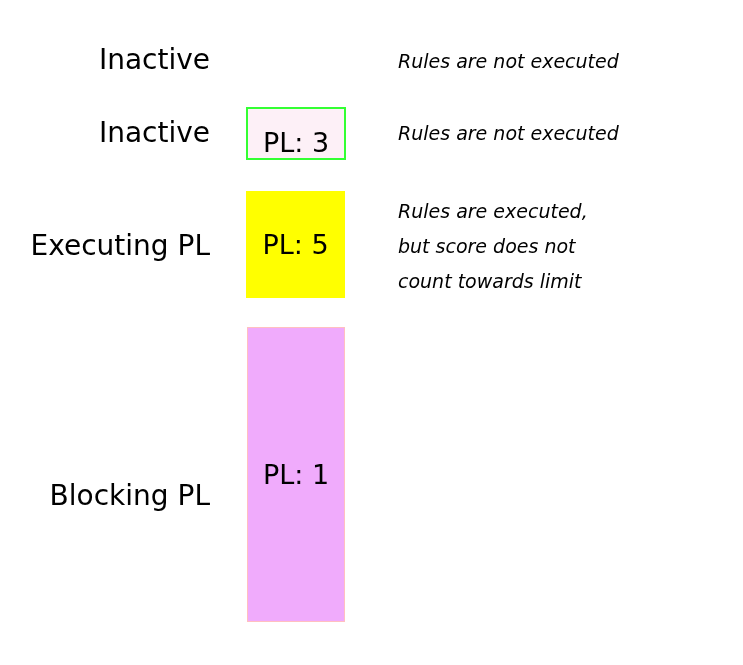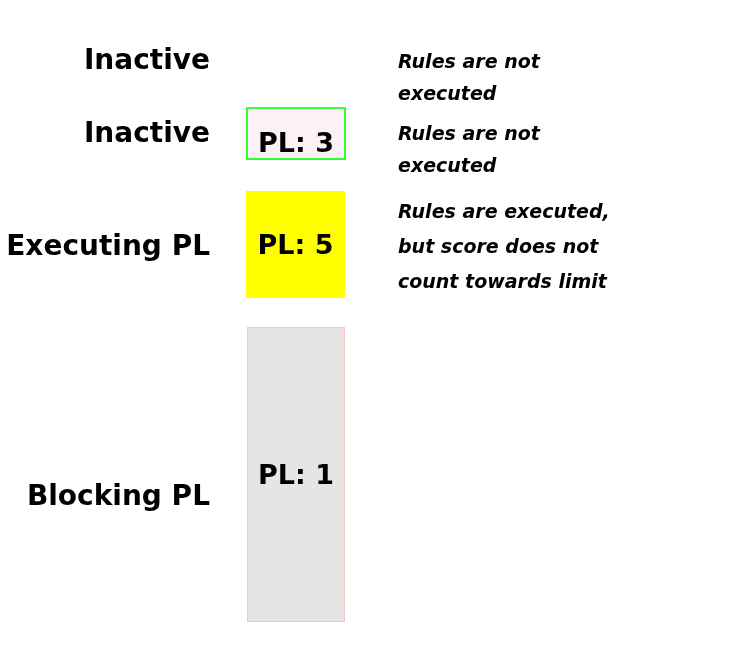--- a/index.html
+++ b/index.html
@@ -8,21 +8,20 @@
     background: #ffffff;
   }
   .canvas {
     position: relative;
     width: 633px;
     height: 665px;
     background: #ffffff;
     font-family: "DejaVu Sans", sans-serif;
     color: #000000;
     overflow: hidden;
-    font-weight: bold;
   }
   .row-label {
     position: absolute;
     left: 0;
     width: 210px;
     text-align: right;
     font-size: 28px;
     line-height: 32px;
     white-space: nowrap;
   }
@@ -45,21 +44,21 @@
     border: 2px solid #33ff33;
     align-items: flex-end;
   }
   .box-3 { 
     left: 246px; top: 191px; width: 99px; height: 107px;
     background: #ffff00;
     border: none;
   }
   .box-4 { 
     left: 247px; top: 327px; width: 98px; height: 295px;
-    background: #e5e5e5;
+    background: #f0abfc;
     border: 1px solid #ffc0c0;
   }
   .row-desc {
     position: absolute;
     left: 398px;
     font-style: italic;
     font-size: 19px;
     line-height: 35px;
     white-space: pre-line;
   }

